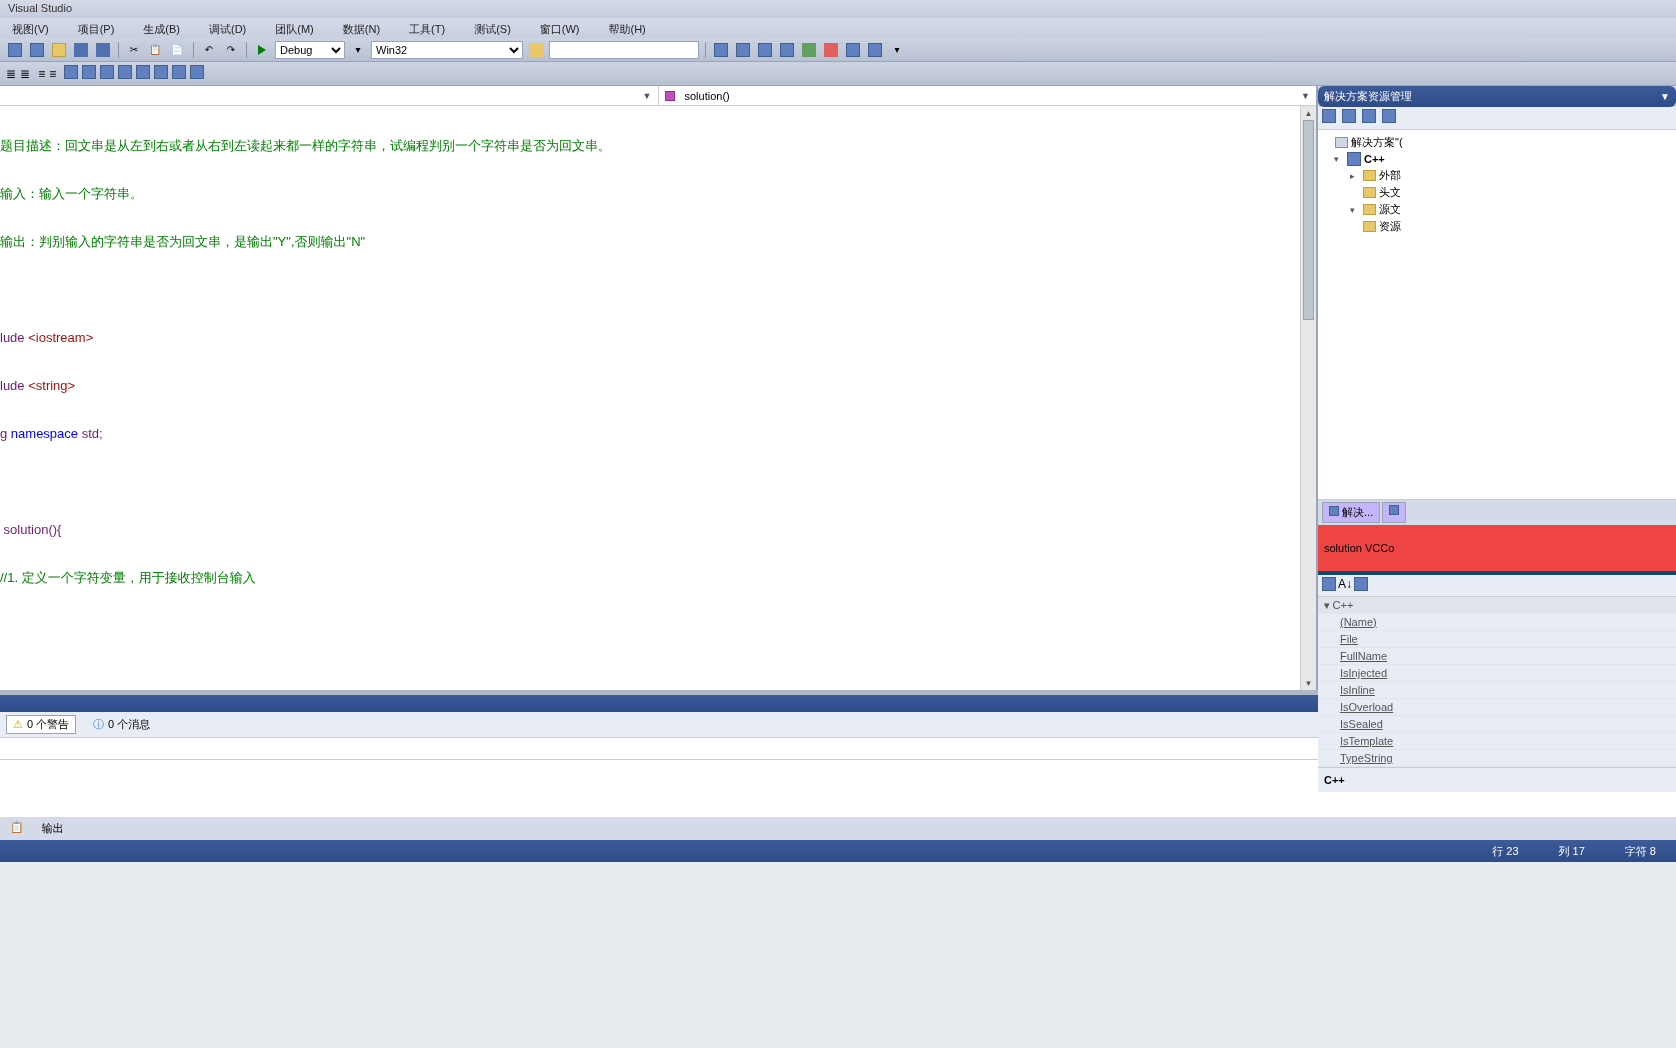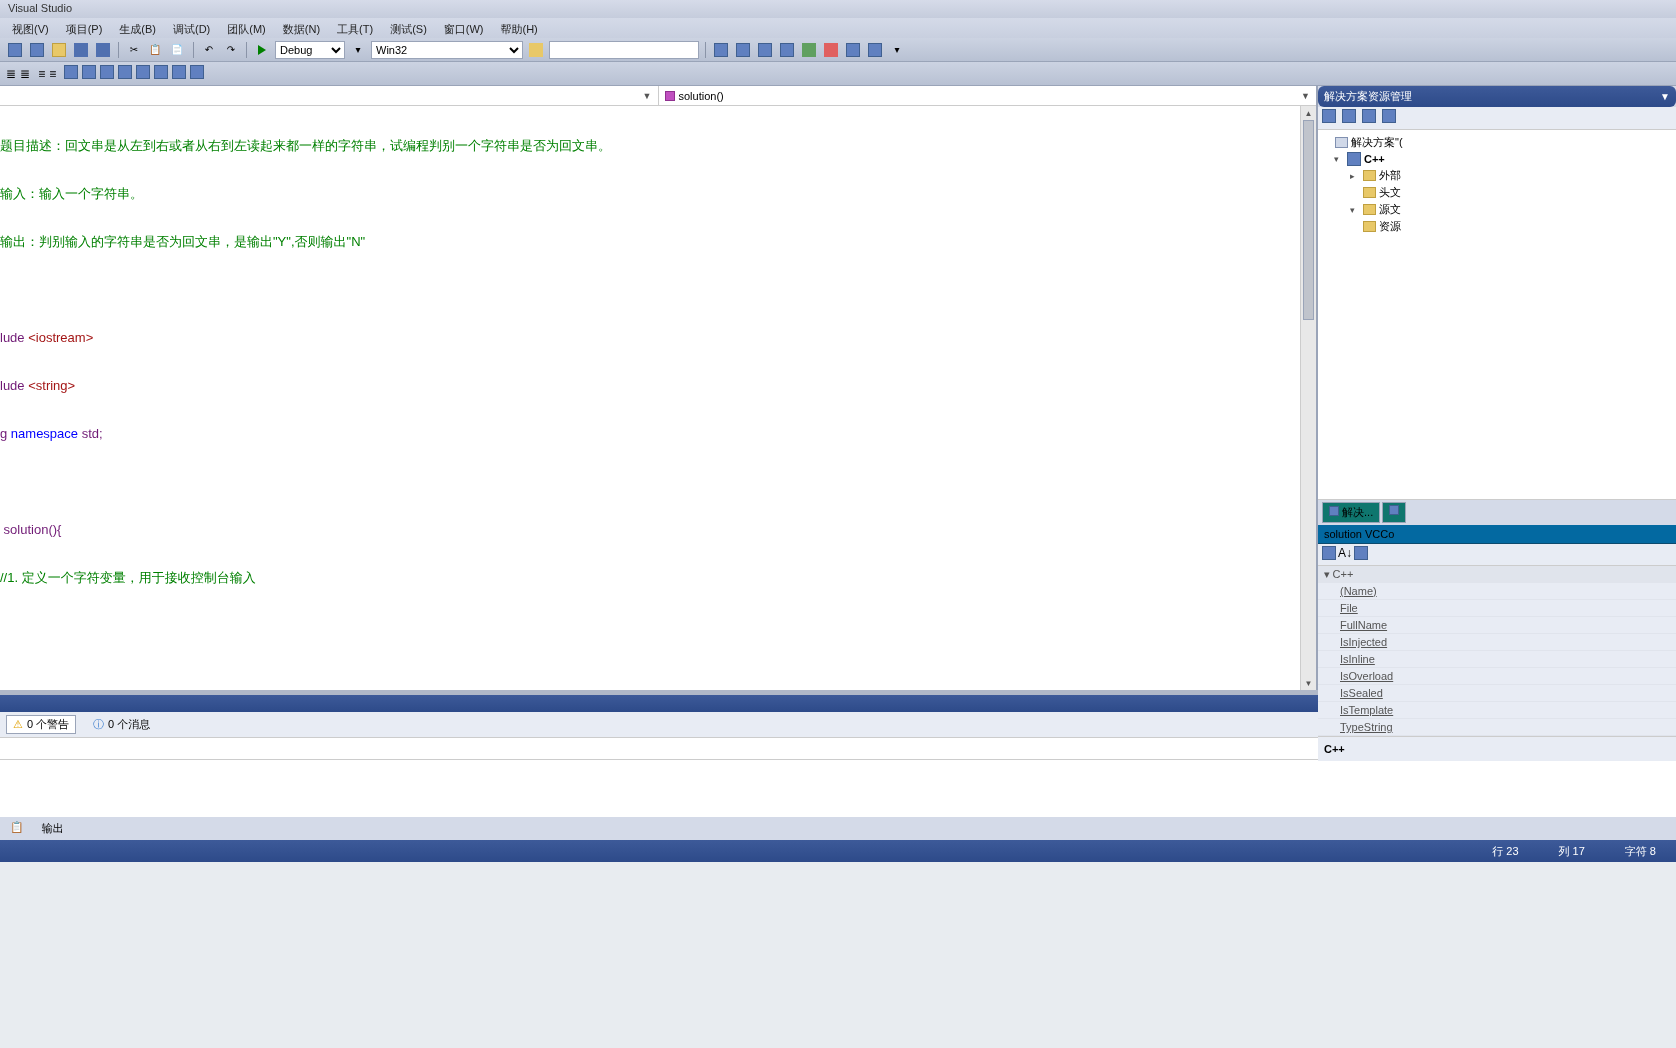--- a/index.html
+++ b/index.html
@@ -1,36 +1,36 @@
 <!DOCTYPE html>
 <html><head>
 <meta charset="utf-8">
 <style>
 * { margin: 0; padding: 0; box-sizing: border-box; font-family: "Microsoft YaHei", "Segoe UI", sans-serif; }
 body { background: #e8ecf0; font-size: 12px; overflow: hidden; width: 1676px; height: 1048px; }
 
 .titlebar { background: linear-gradient(#d6dbe9, #c5ccdc); height: 18px; padding: 2px 8px; font-size: 11px; color: #333; }
 
-.menubar { background: linear-gradient(#d4dae8, #c8cfdf); height: 20px; padding: 2px 6px; display: flex; gap: 5px; }
+.menubar { background: linear-gradient(#d4dae8, #c8cfdf); height: 20px; padding: 2px 6px; display: flex; gap: 17px; }
 .menubar span { padding: 2px 6px; font-size: 11px; color: #222; cursor: default; }
 
 .toolbar { background: linear-gradient(#ccd3e2, #b8c1d3); height: 24px; padding: 2px 6px; display: flex; align-items: center; gap: 4px; border-bottom: 1px solid #9aa4b8; }
 .toolbar .tbtn { width: 18px; height: 18px; display: flex; align-items: center; justify-content: center; font-size: 10px; }
 .toolbar .sep { width: 1px; height: 16px; background: #8a94a8; margin: 0 2px; }
 .toolbar select { font-size: 11px; height: 18px; border: 1px solid #9aa4b8; background: #fff; }
 .toolbar input { font-size: 11px; height: 18px; border: 1px solid #9aa4b8; background: #fff; }
 
 .toolbar2 { background: linear-gradient(#ccd3e2, #b8c1d3); height: 24px; padding: 2px 6px; display: flex; align-items: center; gap: 4px; border-bottom: 1px solid #9aa4b8; }
 
 .main { display: flex; height: 604px; }
 .editor-area { flex: 1; display: flex; flex-direction: column; background: #fff; position: relative; }
 .nav-combo { display: flex; height: 20px; border-bottom: 1px solid #ccc; }
 .nav-combo .left { flex: 1; border-right: 1px solid #ccc; display: flex; align-items: center; padding: 0 6px; font-size: 11px; justify-content: flex-end; }
 .nav-combo .right { flex: 1; display: flex; align-items: center; padding: 0 6px; font-size: 11px; justify-content: flex-end; position: relative; }
-.nav-combo .right .lbl { position: absolute; left: 6px; display: flex; align-items: center; gap: 4px; }
+.nav-combo .right .lbl { position: absolute; left: 6px; display: flex; align-items: center; gap: 10px; }
 .nav-combo .chev { font-size: 9px; color: #555; }
 
 .code { flex: 1; font-family: Consolas, "Courier New", monospace; font-size: 13px; line-height: 24px; padding: 4px 0 4px 0; white-space: pre; overflow: hidden; position: relative; }
 .code .line { padding-left: 0; }
 .kw { color: #0000ff; }
 .str { color: #a31515; }
 .cmt { color: #008000; }
 .txt { color: #701a75; }
 @keyframes blink { 50% { border-color: transparent; } }
 
@@ -50,25 +50,25 @@
 .pane-toolbar .tbtn { width: 18px; height: 18px; }
 .tree { background: #fff; font-size: 11px; padding: 4px 2px; height: 370px; border-bottom: 1px solid #ccc; }
 .tree-item { display: flex; align-items: center; gap: 3px; padding: 1px 2px; }
 .tree-item .exp { width: 10px; font-size: 9px; color: #555; }
 .ind1 { padding-left: 14px; }
 .ind2 { padding-left: 30px; }
 .fold { background: #e8c868; border: 1px solid #c0a040; width: 13px; height: 11px; display: inline-block; }
 .sln { background: #d0d8e8; border: 1px solid #8090b0; width: 13px; height: 11px; display: inline-block; }
 
 .pane-tabs { background: #d4dae8; padding: 2px 4px; display: flex; gap: 2px; font-size: 11px; }
-.pane-tabs .tab { background: #0f766e; border: 1px solid #9aa4b8; padding: 2px 6px; }
+.pane-tabs .tab { background: #c4b5fd; border: 1px solid #9aa4b8; padding: 2px 6px; }
 
 .props-pane { flex: 1; background: #e8ecf4; }
 .props-title { background: #d4dae8; font-size: 11px; padding: 3px 6px; border-bottom: 1px solid #ccc; }
-.props-sub { font-size: 11px; padding: 3px 6px; border-bottom: 1px solid #0c4a6e; background: #0369a1; }
+.props-sub { font-size: 11px; padding: 17px 6px; border-bottom: 4px solid #0c4a6e; background: #ef4444; }
 .props-tb { background: #e8ecf4; padding: 2px 4px; display: flex; gap: 2px; border-bottom: 1px solid #ccc; }
 .props-grid { font-size: 11px; }
 .props-cat { background: #e0e4ec; padding: 2px 6px; color: #555; }
 .props-row { display: flex; border-bottom: 1px solid #e0e4ec; }
 .props-row .k { flex: 0 0 120px; padding: 2px 6px 2px 22px; color: #555; text-decoration: underline; }
 .props-row .v { flex: 1; padding: 2px 6px; }
 .props-desc { border-top: 1px solid #ccc; padding: 6px; font-size: 11px; font-weight: bold; }
 
 .bottom-panel { height: 150px; border-top: 5px solid #b0b8c8; display: flex; }
 .bottom-left { flex: 1; background: #fff; display: flex; flex-direction: column; }

